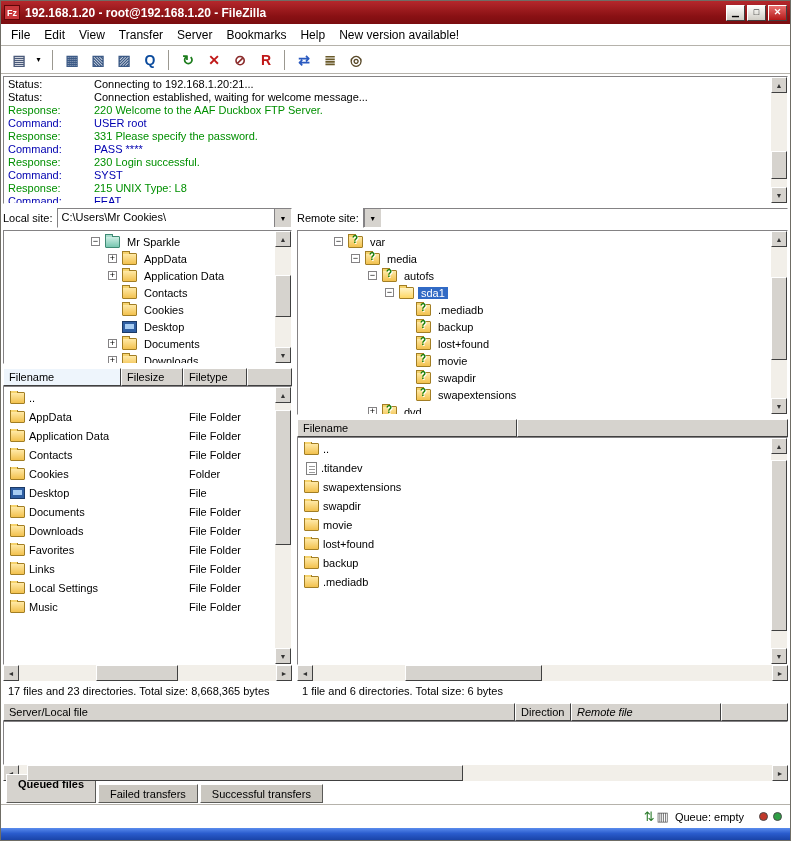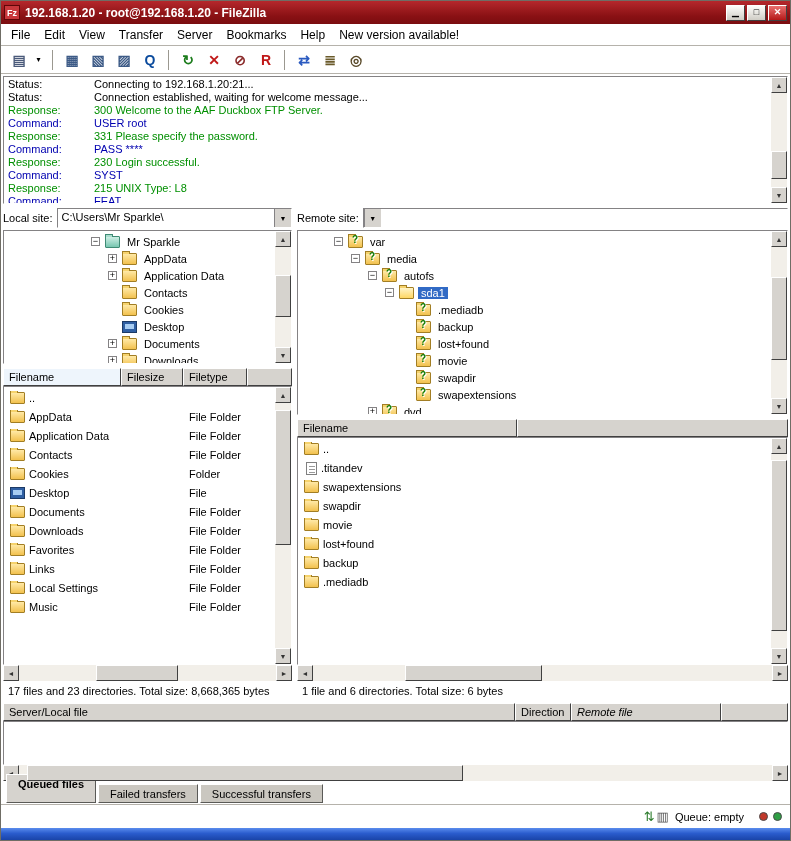--- a/index.html
+++ b/index.html
@@ -161,21 +161,21 @@
         <div class="log-row">
           <span class="log-label status">Status:</span>
           <span class="log-text status">Connecting to 192.168.1.20:21...</span>
         </div>
         <div class="log-row">
           <span class="log-label status">Status:</span>
           <span class="log-text status">Connection established, waiting for welcome message...</span>
         </div>
         <div class="log-row">
           <span class="log-label response">Response:</span>
-          <span class="log-text response">300 Welcome to the AAF Duckbox FTP Server.</span>
+          <span class="log-text response">220 Welcome to the AAF Duckbox FTP Server.</span>
         </div>
         <div class="log-row">
           <span class="log-label command">Command:</span>
           <span class="log-text command">USER root</span>
         </div>
         <div class="log-row">
           <span class="log-label response">Response:</span>
           <span class="log-text response">331 Please specify the password.</span>
         </div>
         <div class="log-row">
@@ -206,21 +206,21 @@
         </div>
         <div class="sb-btn">▼</div>
       </div>
     </div>
 
   <div class="main">
     <div class="col-left">
       <div class="site-row">
         <span class="qc-label">Local site:</span>
         <div class="combo">
-          <span class="combo-text">C:\Users\Mr Sparkle\</span>
+          <span class="combo-text">C:\Users\Mr Cookies\</span>
           <span class="combo-btn">▼</span>
         </div>
       </div>
       <div class="pane tree-pane local" id="local-tree-pane">
         <div id="local-tree">
             <div class="tree-row" style="padding-left: 85px;">
               <span class="expand">−</span>
               <span class="ficon user-folder"></span>
               <span class="tlabel">Mr Sparkle</span>
             </div>

